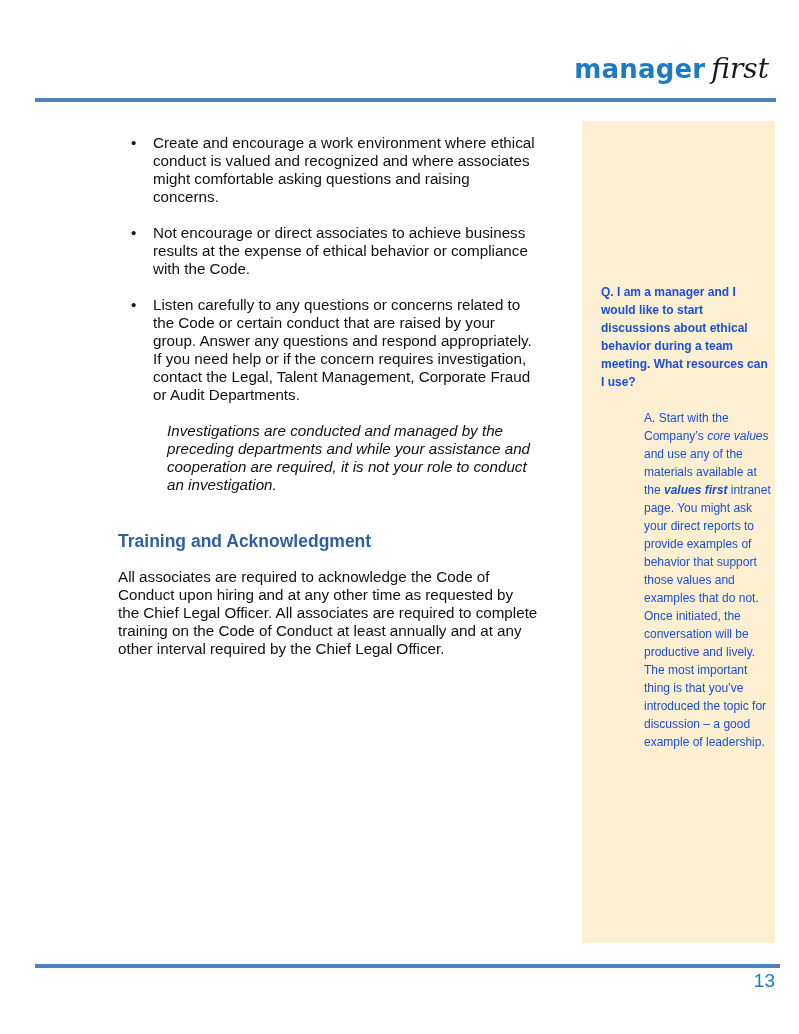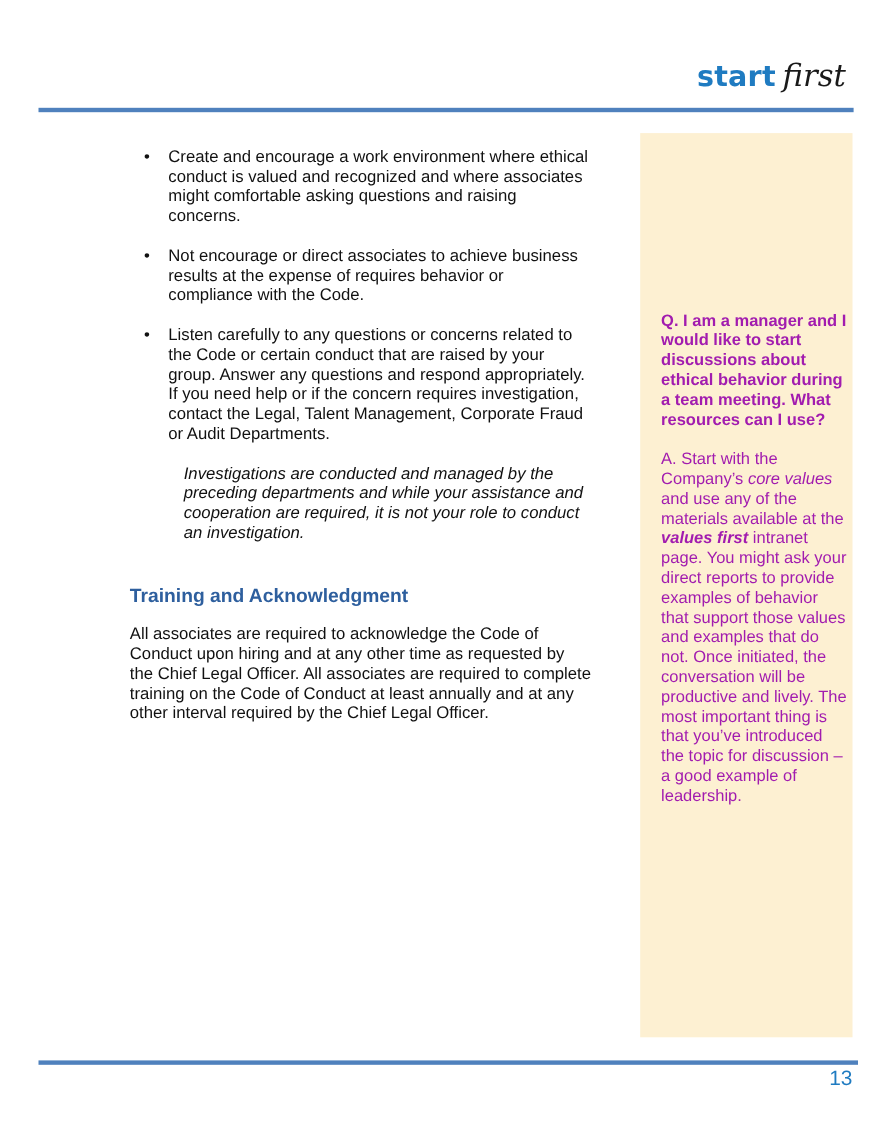--- a/index.html
+++ b/index.html
@@ -16,41 +16,41 @@
   .page-num { position: absolute; top: 970px; right: 24px; font-size: 19px; color: #1f7bc1; }
 
   .main { position: absolute; left: 118px; top: 134px; width: 420px; font-size: 15.2px; line-height: 18px; }
   .bullets { list-style: none; margin: 0; padding: 0; }
   .bullets li { position: relative; padding-left: 35px; margin-bottom: 18px; }
   .bullets li .dot { position: absolute; left: 13px; top: 0; }
   .note { font-style: italic; margin-top: 18px; margin-left: 14px; }
   .heading { color: #2e5f9e; font-weight: bold; font-size: 17.5px; margin-top: 38px; margin-bottom: 18px; }
 
   .sidebar { position: absolute; left: 582px; top: 121px; width: 193px; height: 822px; background: #fdf0d2; }
-  .sidebar .inner { position: absolute; left: 19px; top: 162px; width: 170px; font-size: 15px; line-height: 18px; color: #a21caf; }
+  .sidebar .inner { position: absolute; left: 19px; top: 162px; width: 170px; font-size: 12px; line-height: 18px; color: #1d4ed8; }
   .sidebar .q { font-weight: bold; }
-  .sidebar .a { margin-top: 18px; }
+  .sidebar .a { margin-top: 18px; margin-left: 43px; }
 </style>
 </head>
 <body>
 
 <div class="logo">
-  <span class="w1">start</span><span class="w2">first</span>
+  <span class="w1">manager</span><span class="w2">first</span>
 </div>
 <div class="rule-top"></div>
 
 <div class="main">
   <ul class="bullets">
     <li>
       <span class="dot">•</span>
       <span>Create and encourage a work environment where ethical conduct is valued and recognized and where associates might comfortable asking questions and raising concerns.</span>
     </li>
     <li>
       <span class="dot">•</span>
-      <span>Not encourage or direct associates to achieve business results at the expense of requires behavior or compliance with the Code.</span>
+      <span>Not encourage or direct associates to achieve business results at the expense of ethical behavior or compliance with the Code.</span>
     </li>
     <li>
       <span class="dot">•</span>
       <span>Listen carefully to any questions or concerns related to the Code or certain conduct that are raised by your group.  Answer any questions and respond appropriately.  If you need help or if the concern requires investigation, contact the Legal, Talent Management, Corporate Fraud or Audit Departments.</span>
       <div class="note">Investigations are conducted and managed by the preceding departments and while your assistance and cooperation are required, it is not your role to conduct an investigation.</div>
     </li>
   </ul>
   <div class="heading">Training and Acknowledgment</div>
   <div>All associates are required to acknowledge the Code of Conduct upon hiring and at any other time as requested by the Chief Legal Officer.  All associates are required to complete training on the Code of Conduct at least annually and at any other interval required by the Chief Legal Officer.</div>
 </div>

